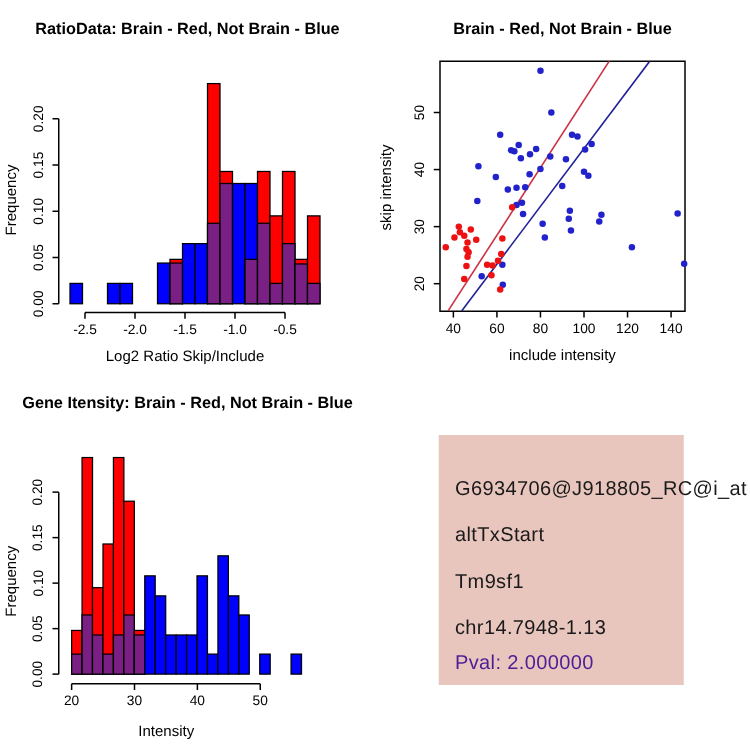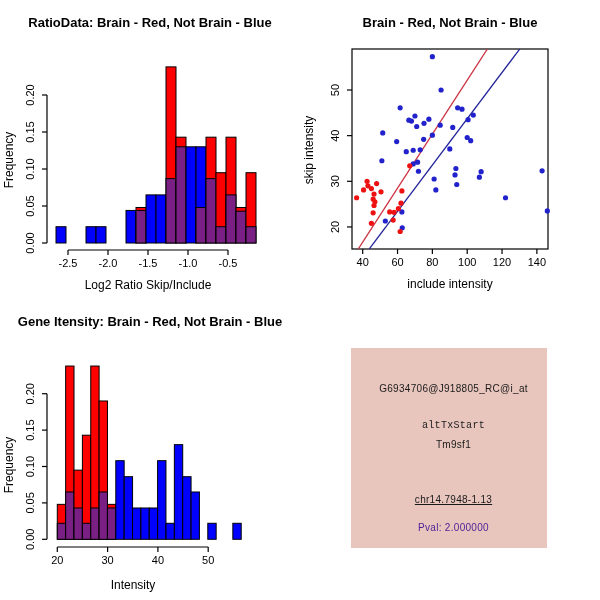--- a/index.html
+++ b/index.html
@@ -12,25 +12,25 @@
   .p00{left:0;top:0}
   .p01{left:300px;top:0}
   .p10{left:0;top:300px}
   .p11{left:300px;top:300px}
   .panel svg{display:block;width:300px;height:300px;}
   .info-box{
     position:absolute;left:51px;top:48px;width:196px;height:200px;
   }
   .info-line{
     position:absolute;left:13px;right:4px;
-    font-size:10px;letter-spacing:0.3px;color:#1a1a1a;white-space:nowrap;text-align:center;
+    font-size:16px;letter-spacing:0.3px;color:#1a1a1a;white-space:nowrap;
   }
   .il-probe{top:35px}
   .il-event{top:72px}
-  .il-gene{top:91px}
+  .il-gene{top:109px}
   .il-loc{top:146px}
   .il-pval{top:174px}
 </style>
 </head>
 <body style="background: rgb(255, 255, 255);">
 
 <div class="panel p00">
     <svg viewBox="0 0 300 300">
       <g>
         <line x1="47" y1="243" x2="47" y2="95" stroke="#000000" stroke-width="1.2"></line>
@@ -244,18 +244,18 @@
       </g>
       <text x="150" y="26" fill="#000000" font-family="&quot;Liberation Sans&quot;, sans-serif" text-anchor="middle" font-size="13" font-weight="bold">Gene Itensity: Brain - Red, Not Brain - Blue</text>
       <text x="133" y="289" fill="#000000" font-family="&quot;Liberation Sans&quot;, sans-serif" text-anchor="middle" font-size="12">Intensity</text>
       <text x="13" y="165" fill="#000000" font-family="&quot;Liberation Sans&quot;, sans-serif" text-anchor="middle" font-size="12" transform="rotate(-90 13 165)">Frequency</text>
     </svg>
   </div>
 
 <div class="panel p11">
   <div class="info-box" style="background: rgb(232, 198, 190);">
     <div class="info-line il-probe" style="color: rgb(26, 26, 26);">G6934706@J918805_RC@i_at</div>
-    <div class="info-line il-event" style="color: rgb(26, 26, 26); font-family: Liberation Mono, monospace;">altTxStart</div>
+    <div class="info-line il-event" style="color: rgb(26, 26, 26);">altTxStart</div>
     <div class="info-line il-gene" style="color: rgb(26, 26, 26);">Tm9sf1</div>
-    <div class="info-line il-loc" style="color: rgb(26, 26, 26); text-decoration: underline;">chr14.7948-1.13</div>
+    <div class="info-line il-loc" style="color: rgb(26, 26, 26);">chr14.7948-1.13</div>
     <div class="info-line il-pval" style="color: #4c1d95;">Pval: 2.000000</div>
   </div>
 </div>
 
 </body></html>

